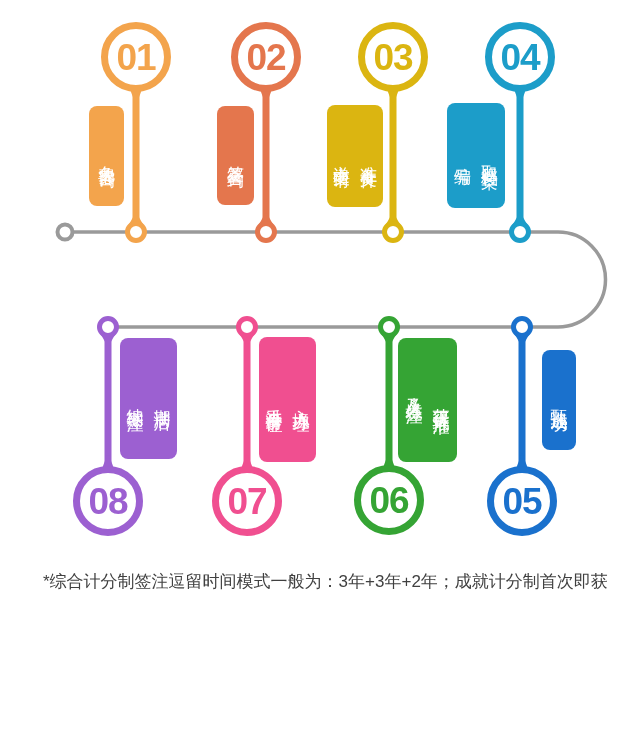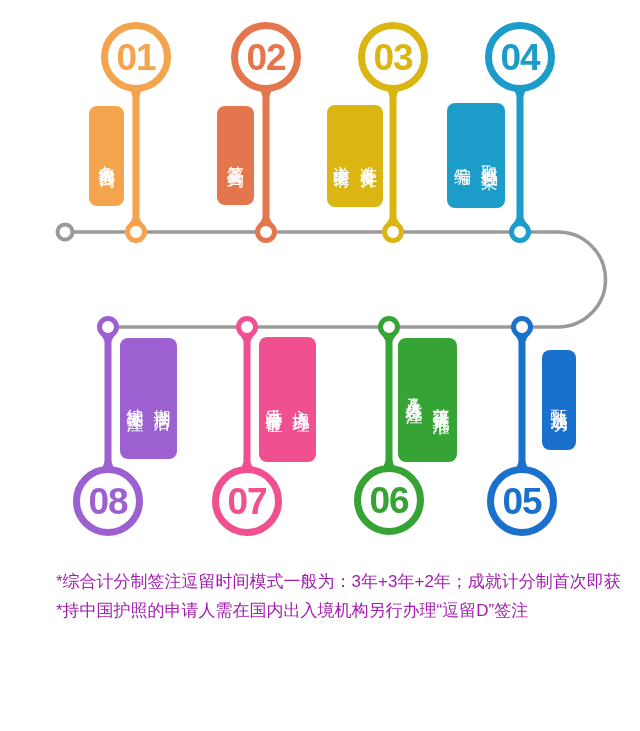--- a/index.html
+++ b/index.html
@@ -28,23 +28,23 @@
     text-align:center;
     font-weight:normal;
   }
   .step-number{
     font-weight:bold;
     font-size:37px;
     letter-spacing:-1px;
   }
   .footnotes{
     position:absolute;
-    left:56px;top:567px;
+    left:43px;top:567px;
     width:560px;
-    color:#a21caf;
+    color:#404040;
     font-size:17px;
     line-height:29px;
   }
   .footnote-line{white-space:nowrap;}
 </style>
 </head>
 <body>
 
 <div class="page">
   <svg id="diagram-svg" width="640" height="560" viewBox="0 0 640 560">
@@ -141,15 +141,14 @@
         <span class="badge-label">入境办理
 香港身份证</span>
       </div>
       <div class="badge" style="left: 120px; top: 338px; width: 57px; height: 121px; background: rgb(156, 96, 209);">
         <span class="badge-label">期满后
 续期签注</span>
       </div>
     </div>
   <div class="footnotes" id="footnotes">
       <div class="footnote-line">*综合计分制签注逗留时间模式一般为：3年+3年+2年；成就计分制首次即获</div>
-      <div class="footnote-line">*持中国护照的申请人需在国内出入境机构另行办理“逗留D”签注</div>
     </div>
 </div>
 
 </body></html>

